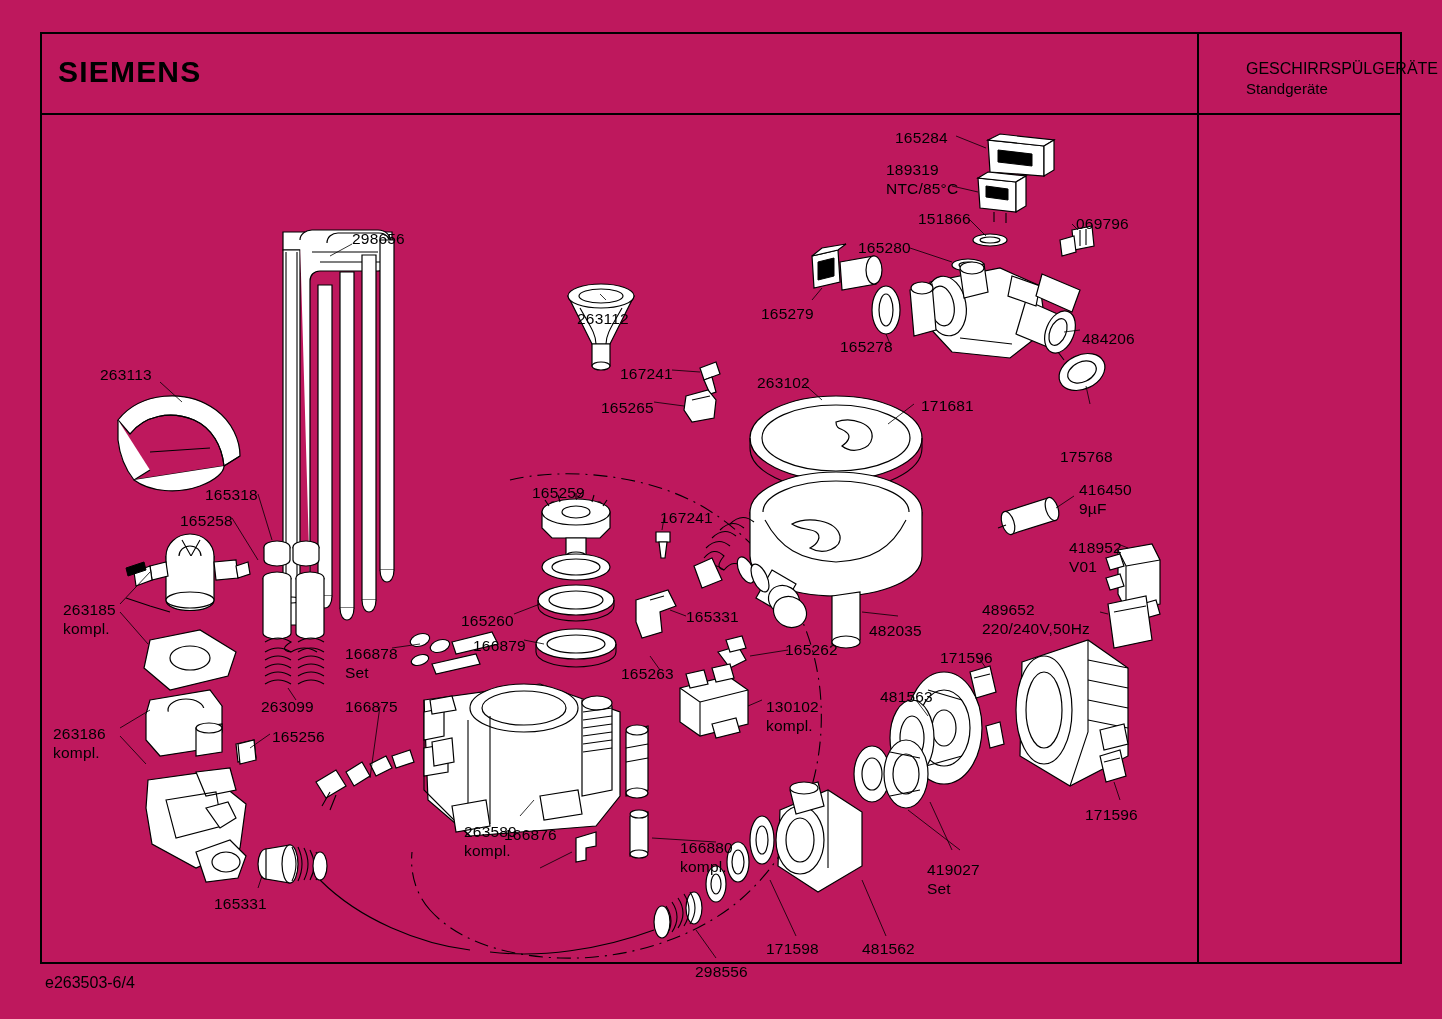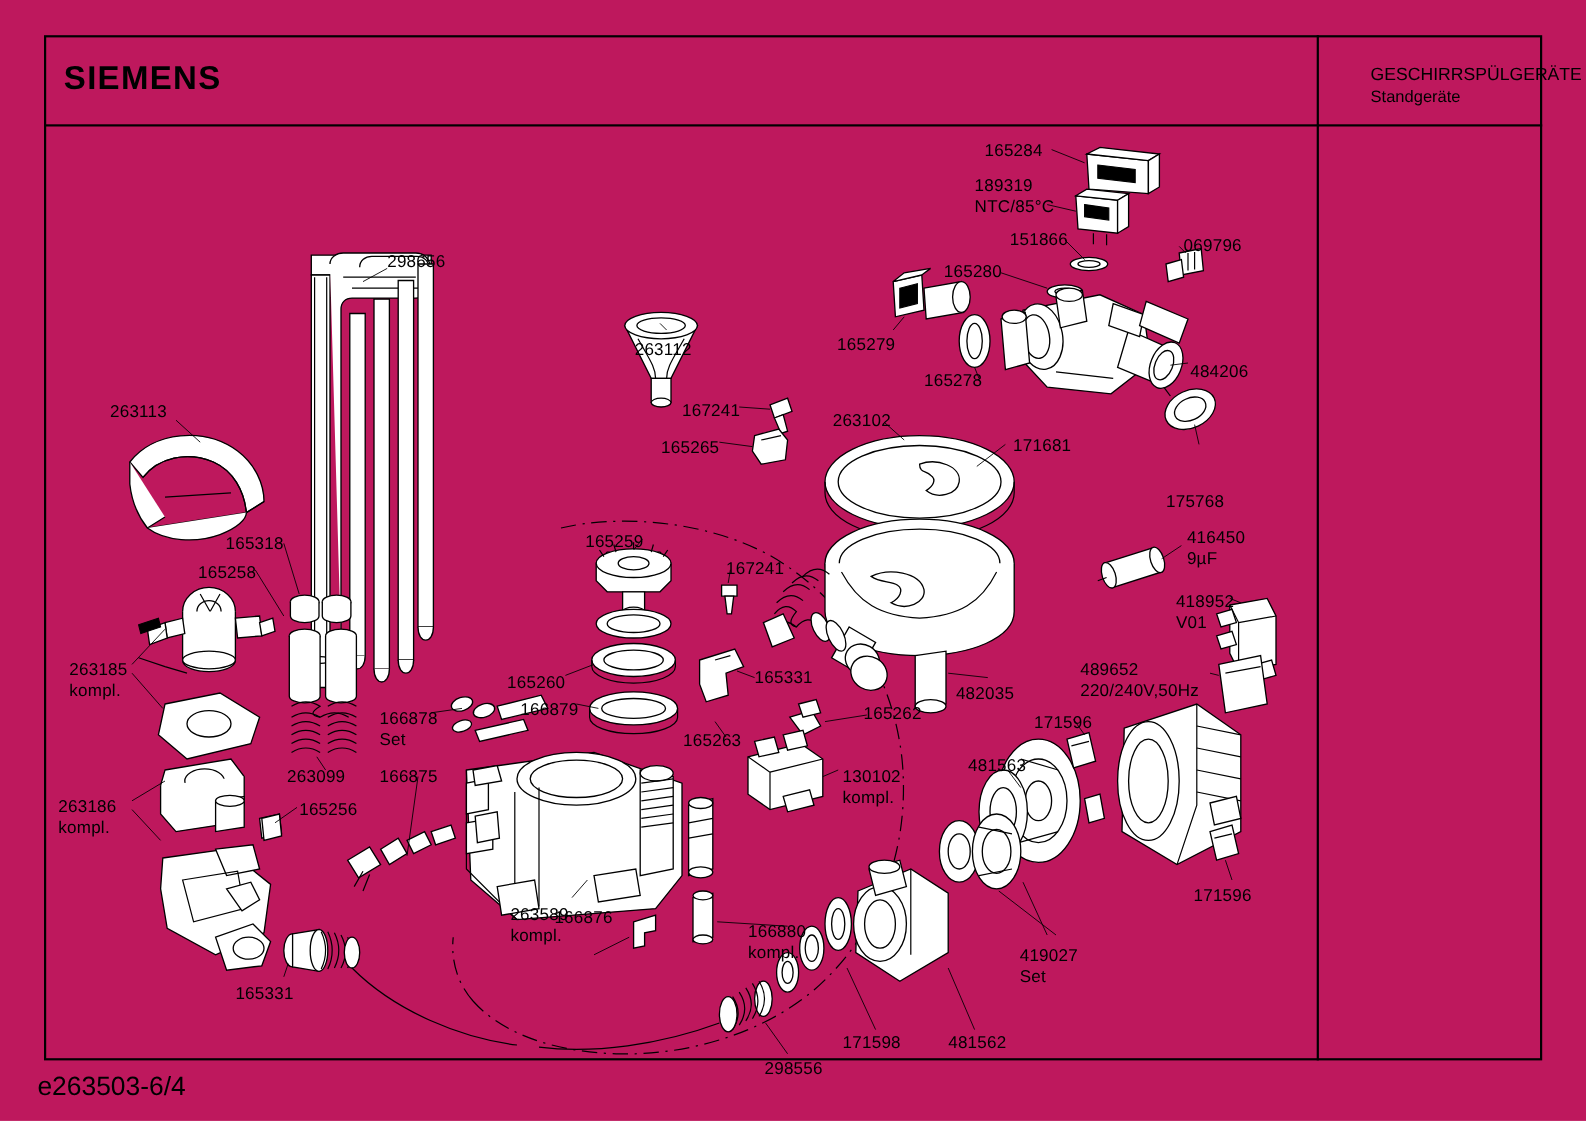--- a/index.html
+++ b/index.html
@@ -73,23 +73,23 @@
   }
   .cat-sub {
     position: absolute;
     left: 1246px;
     top: 80px;
     font-size: 15px;
     white-space: nowrap;
   }
   .docid {
     position: absolute;
-    left: 34px;
+    left: 45px;
     top: 974px;
-    font-size: 24px;
+    font-size: 16px;
   }
   
   .lbl {
     position: absolute;
     font-size: 15.5px;
     line-height: 19px;
     white-space: pre;
     letter-spacing: 0.2px;
   }
   

